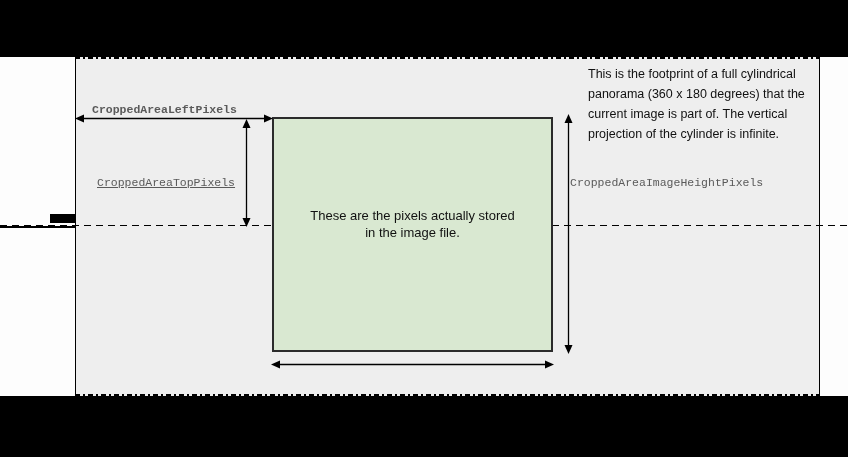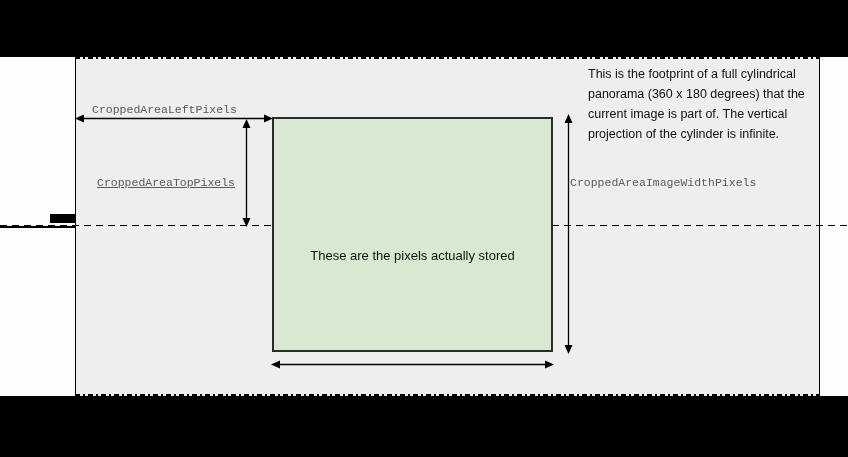--- a/index.html
+++ b/index.html
@@ -52,36 +52,36 @@
   
   .stored-box{
     position:absolute;left:272px;top:117px;width:281px;height:235px;
     background:#d9e8d1;
     border:2px solid #2b2b2b;
     box-sizing:border-box;
   }
   .stored-box-text{
     position:absolute;left:0;right:0;top:88px;
     text-align:center;
-    font-size:13px;color:#111;line-height:17px;margin-top:40px;
+    font-size:13px;color:#111;line-height:17px;
   }
   
   .description{
     position:absolute;left:588px;top:64px;width:236px;
     font-size:12.5px;color:#111;line-height:20px;
   }
   
   .mono-label{
     position:absolute;
     font-family:"Liberation Mono","DejaVu Sans Mono",monospace;
     font-size:11.5px;
     color:#5a5a5a;
     white-space:nowrap;
   }
-  .lbl-left{ left:92px; top:103px; }
+  .lbl-left{ left:92px; top:103px;font-weight:bold; }
   .lbl-top{ left:97px; top:176px;text-decoration:underline; }
   .lbl-height{ left:570px; top:176px; }
   .lbl-width{ left:314px; top:371px; }
   
   .arrow-h{ position:absolute; height:11px; }
   .arrow-h svg, .arrow-v svg{ display:block; overflow:visible; }
   .arrow-v{ position:absolute; width:11px; }
   .arr-left-pixels{ left:75px; top:113px; width:198px; }
   .arr-top-pixels{ left:241px; top:119px; height:108px; }
   .arr-img-height{ left:563px; top:114px; height:240px; }
@@ -100,20 +100,21 @@
   <div class="panel-edge-left"></div>
   <div class="panel-edge-right"></div>
 
   <div class="equator"></div>
   <div class="left-rule"></div>
   <div class="left-marker"></div>
 
   <div class="stored-box">
     <div class="stored-box-text">
       <div>These are the pixels actually stored</div>
+      <div>in the image file.</div>
     </div>
   </div>
 
   <div class="description">This is the footprint of a full cylindrical panorama (360 x 180 degrees) that the current image is part of.  The vertical projection of the cylinder is infinite.</div>
 
   <div class="arrow-h arr-left-pixels">
     <svg width="198" height="11" viewBox="0 0 198 11">
       <line x1="6" y1="5.5" x2="192" y2="5.5" stroke="#000" stroke-width="1.3"></line>
       <polygon points="0,5.5 9,1.5 9,9.5" fill="#000"></polygon>
       <polygon points="198,5.5 189,1.5 189,9.5" fill="#000"></polygon>
@@ -130,21 +131,21 @@
   </div>
   <div class="mono-label lbl-top">CroppedAreaTopPixels</div>
 
   <div class="arrow-v arr-img-height">
     <svg width="11" height="240" viewBox="0 0 11 240">
       <line x1="5.5" y1="6" x2="5.5" y2="234" stroke="#000" stroke-width="1.3"></line>
       <polygon points="5.5,0 1.5,9 9.5,9" fill="#000"></polygon>
       <polygon points="5.5,240 1.5,231 9.5,231" fill="#000"></polygon>
     </svg>
   </div>
-  <div class="mono-label lbl-height">CroppedAreaImageWidthPixels</div>
+  <div class="mono-label lbl-height">CroppedAreaImageHeightPixels</div>
 
   <div class="arrow-h arr-img-width">
     <svg width="283" height="11" viewBox="0 0 283 11">
       <line x1="6" y1="5.5" x2="277" y2="5.5" stroke="#000" stroke-width="1.3"></line>
       <polygon points="0,5.5 9,1.5 9,9.5" fill="#000"></polygon>
       <polygon points="283,5.5 274,1.5 274,9.5" fill="#000"></polygon>
     </svg>
   </div>
 
 </div>

